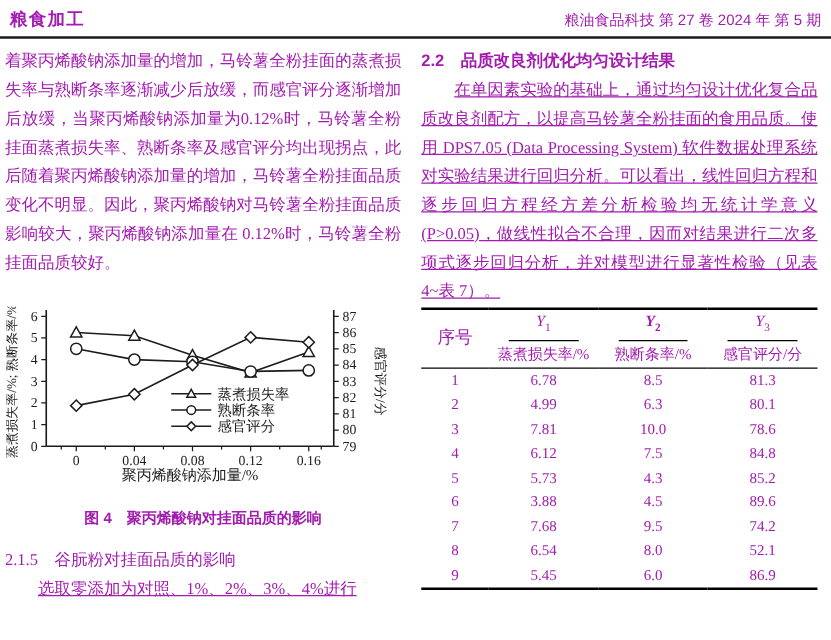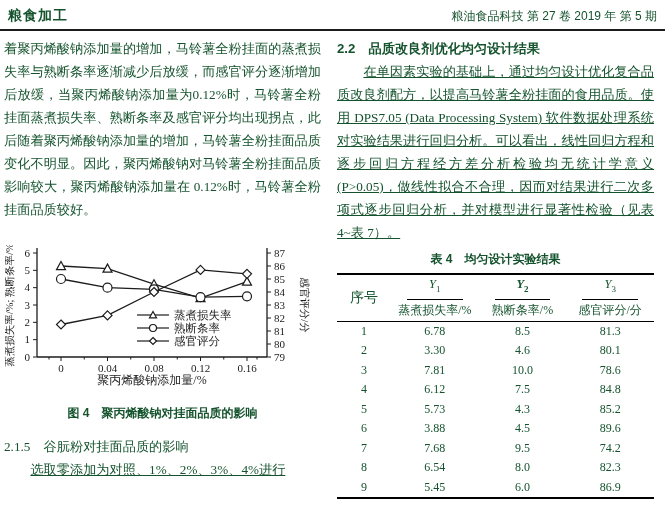--- a/index.html
+++ b/index.html
@@ -1,17 +1,17 @@
 <!DOCTYPE html>
 <html><head>
 <meta charset="utf-8">
 <style>
   html,body{margin:0;padding:0;background:#e9e9e9;}
   .page{
-    width:665px;height:512px;background:#ffffff;color:#14532d;
+    width:665px;height:512px;background:#ffffff;color:#a21caf;
     font-family:"Liberation Serif","DejaVu Serif",serif;
     position:relative;overflow:hidden;box-sizing:border-box;
   }
   
   .runhead{
     display:flex;justify-content:space-between;align-items:flex-end;
     padding:7px 8px 4px 8px;border-bottom:2px solid #1c1c1c;
     font-family:"Liberation Sans","DejaVu Sans",sans-serif;
   }
   .runhead .left{font-size:14px;font-weight:bold;letter-spacing:1px;}
@@ -58,21 +58,21 @@
   .y-line i{font-family:"Liberation Serif","DejaVu Serif",serif;}
   .y-line sub{font-size:9px;}
 </style>
 </head>
 <body>
 
 <div class="page">
 
   <div class="runhead">
     <span class="left">粮食加工</span>
-    <span class="right">粮油食品科技 第 27 卷 2019 年 第 5 期</span>
+    <span class="right">粮油食品科技 第 27 卷 2024 年 第 5 期</span>
   </div>
 
   <div class="columns">
 
     <div class="col">
       <p class="body-p">着聚丙烯酸钠添加量的增加，马铃薯全粉挂面的蒸煮损失率与熟断条率逐渐减少后放缓，而感官评分逐渐增加后放缓，当聚丙烯酸钠添加量为0.12%时，马铃薯全粉挂面蒸煮损失率、熟断条率及感官评分均出现拐点，此后随着聚丙烯酸钠添加量的增加，马铃薯全粉挂面品质变化不明显。因此，聚丙烯酸钠对马铃薯全粉挂面品质影响较大，聚丙烯酸钠添加量在 0.12%时，马铃薯全粉挂面品质较好。</p>
 
       <div class="figwrap">
         <svg id="chart" width="316" height="152" viewBox="0 0 316 152">
             <line x1="32" y1="3" x2="32" y2="112" stroke="#1c1c1c" stroke-width="1.3"></line>
@@ -161,21 +161,20 @@
       </div>
 
       <p class="h-plain">2.1.5　谷朊粉对挂面品质的影响</p>
       <p class="body-p indent">选取零添加为对照、1%、2%、3%、4%进行</p>
     </div>
 
     <div class="col">
       <p class="h-bold">2.2　品质改良剂优化均匀设计结果</p>
       <p class="body-p indent">在单因素实验的基础上，通过均匀设计优化复合品质改良剂配方，以提高马铃薯全粉挂面的食用品质。使用 DPS7.05 (Data Processing System) 软件数据处理系统对实验结果进行回归分析。可以看出，线性回归方程和逐步回归方程经方差分析检验均无统计学意义 (P&gt;0.05)，做线性拟合不合理，因而对结果进行二次多项式逐步回归分析，并对模型进行显著性检验（见表 4~表 7）。</p>
 
-      <div class="tbl-caption">表 4　均匀设计实验结果</div>
 
       <table class="uniform">
         <thead>
           <tr>
             <th class="index-h" rowspan="2" style="width:17%">序号</th>
           <th style="width: 27.6%;">
                 <div class="y-line"><i>Y</i><sub>1</sub></div>
               </th>
               <th style="width: 27.6%; font-weight: bold;">
                 <div class="y-line"><i>Y</i><sub>2</sub></div>
@@ -192,22 +191,22 @@
         </thead>
         <tbody id="table-body">
             <tr>
               <td>1</td>
               <td>6.78</td>
               <td>8.5</td>
               <td>81.3</td>
             </tr>
             <tr>
               <td>2</td>
-              <td>3.30</td>
-              <td>4.6</td>
+              <td>4.99</td>
+              <td>6.3</td>
               <td>80.1</td>
             </tr>
             <tr>
               <td>3</td>
               <td>7.81</td>
               <td>10.0</td>
               <td>78.6</td>
             </tr>
             <tr>
               <td>4</td>
@@ -230,21 +229,21 @@
             <tr>
               <td>7</td>
               <td>7.68</td>
               <td>9.5</td>
               <td>74.2</td>
             </tr>
             <tr>
               <td>8</td>
               <td>6.54</td>
               <td>8.0</td>
-              <td>82.3</td>
+              <td>52.1</td>
             </tr>
             <tr>
               <td>9</td>
               <td>5.45</td>
               <td>6.0</td>
               <td>86.9</td>
             </tr>
           </tbody>
       </table>
     </div>

